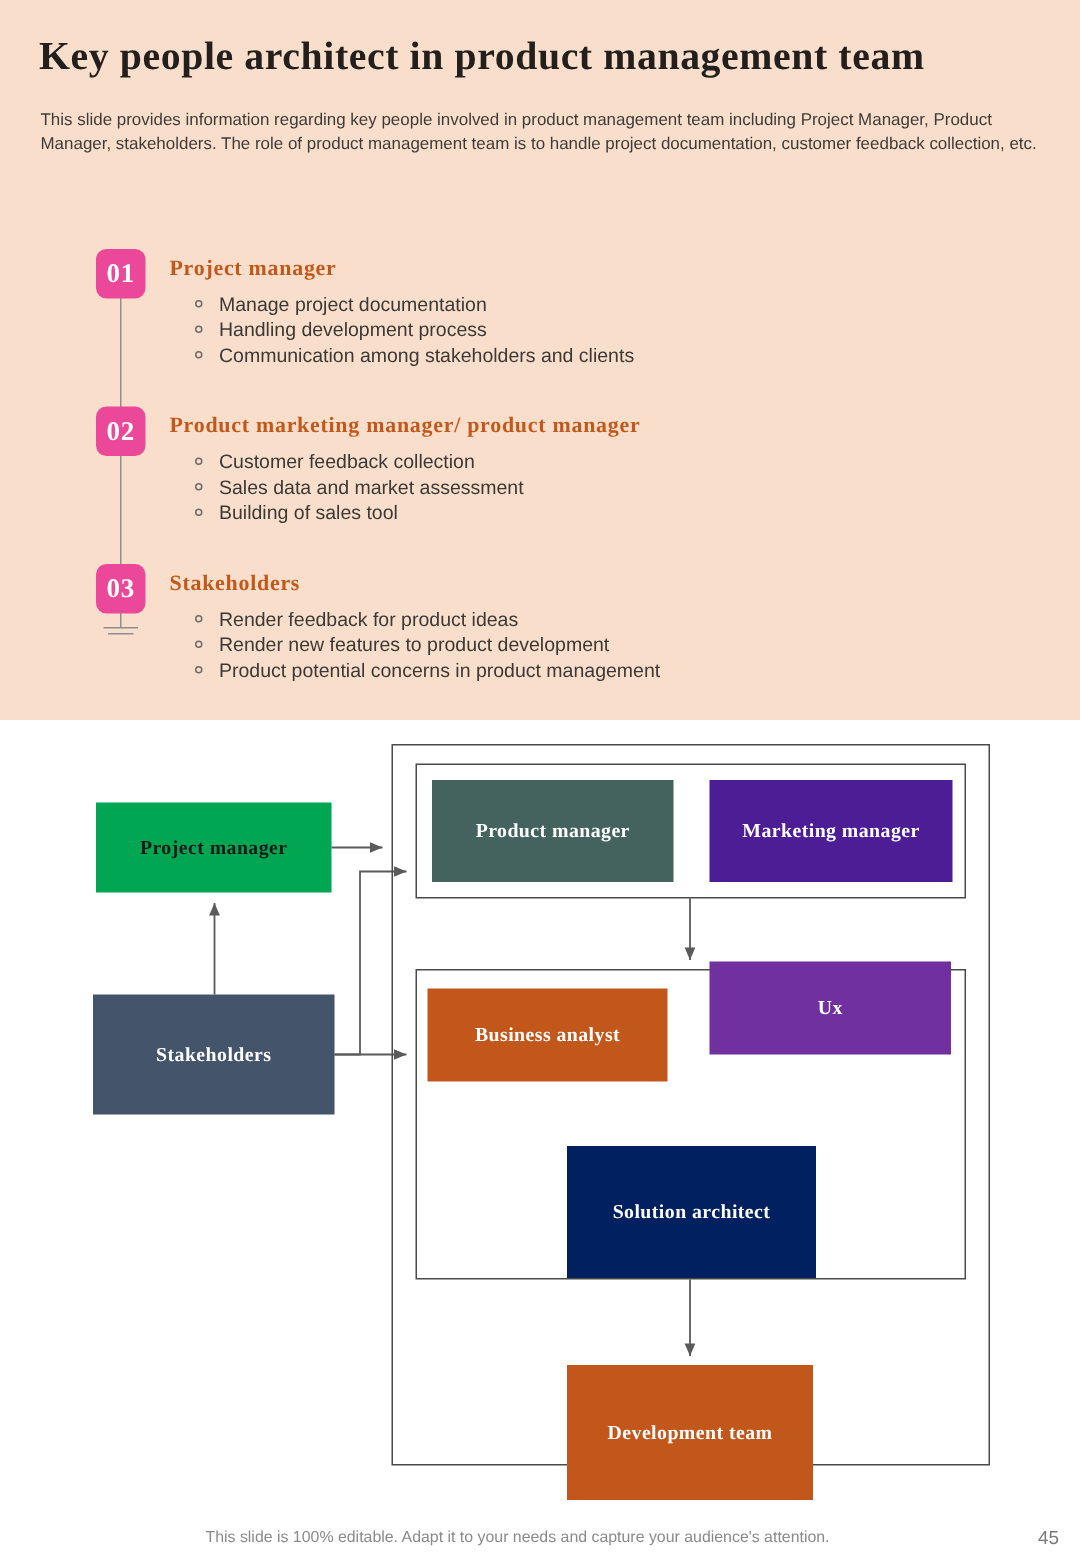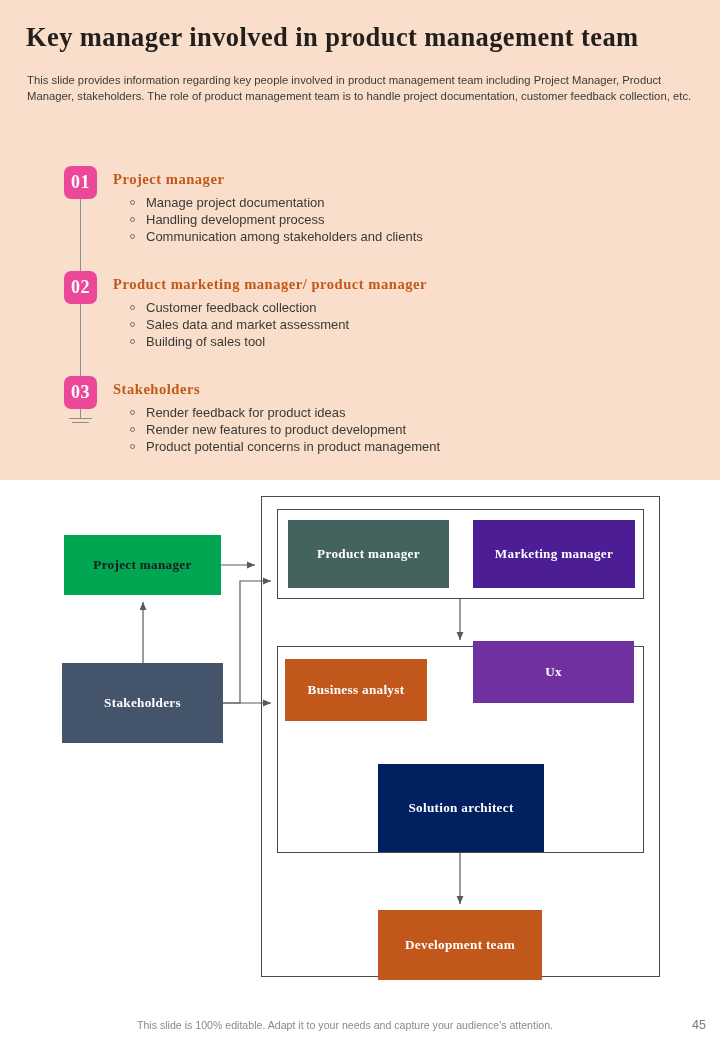--- a/index.html
+++ b/index.html
@@ -189,41 +189,41 @@
   .node-marketing-manager {
     left: 473px; top: 40px;
     width: 162px; height: 68px;
     background: #4c1d95;
     color: #FFFFFF;
   }
 
   
   .node-business-analyst {
     left: 285px; top: 179px;
-    width: 142px; height: 62px;
+    width: 160px; height: 62px;
     background: #C1571A;
     color: #FFFFFF;
   }
   .node-ux {
     left: 473px; top: 161px;
     width: 161px; height: 62px;
     background: #7030A0;
     color: #FFFFFF;
   }
   .node-solution-architect {
     left: 378px; top: 284px;
     width: 166px; height: 88px;
     background: #002060;
     color: #FFFFFF;
   }
 
   
   .node-development-team {
     left: 378px; top: 430px;
-    width: 164px; height: 70px;
+    width: 164px; height: 90px;
     background: #C1571A;
     color: #FFFFFF;
   }
 
   .connectors {
     position: absolute;
     left: 0; top: 0;
     width: 720px; height: 525px;
     pointer-events: none;
   }
@@ -244,21 +244,21 @@
     font-family: "Liberation Sans", sans-serif;
     font-size: 12.6px;
     color: #7A7A7A;
   }
 </style>
 </head>
 <body>
 
 <div class="header-panel">
 
-  <div class="page-title">Key manager involved in product management team</div>
+  <div class="page-title">Key people architect in product management team</div>
 
   <div class="page-subtitle">This slide provides information regarding key people involved in product management team including Project Manager, Product Manager, stakeholders. The role of product management team is to handle project documentation, customer feedback collection, etc.</div>
 
   <div class="timeline">
 
     <div class="timeline-spine"></div>
     <div class="timeline-spine-cap1"></div>
     <div class="timeline-spine-cap2"></div>
 
     <div class="tl-item tl-item-1">

